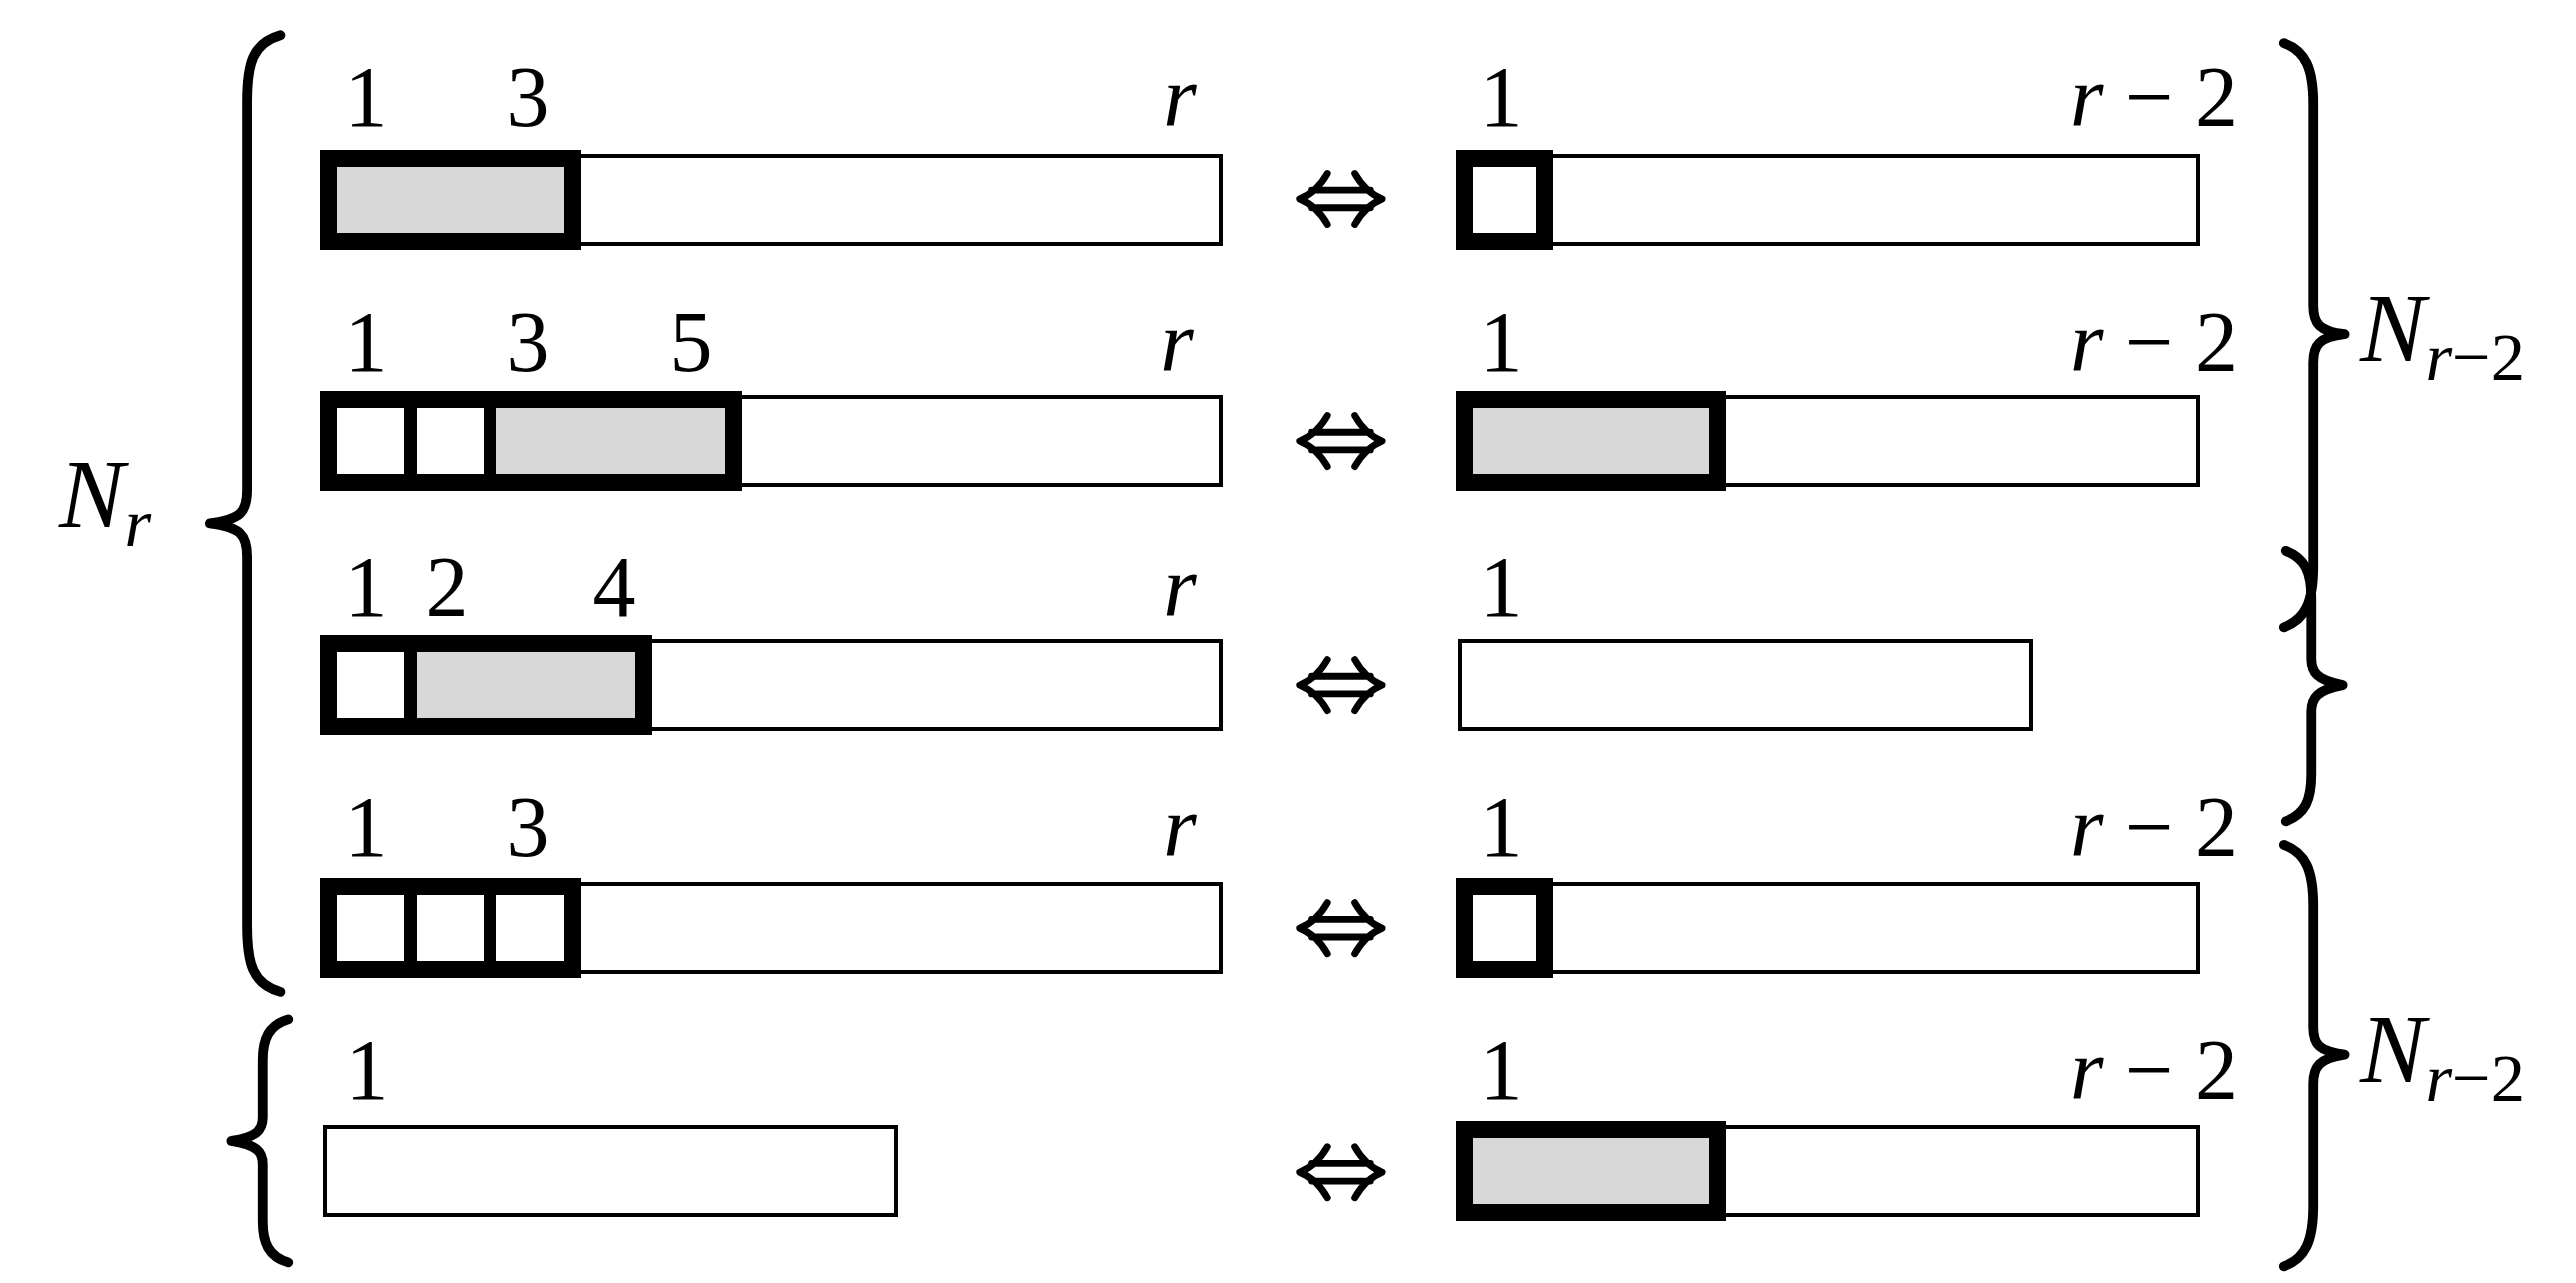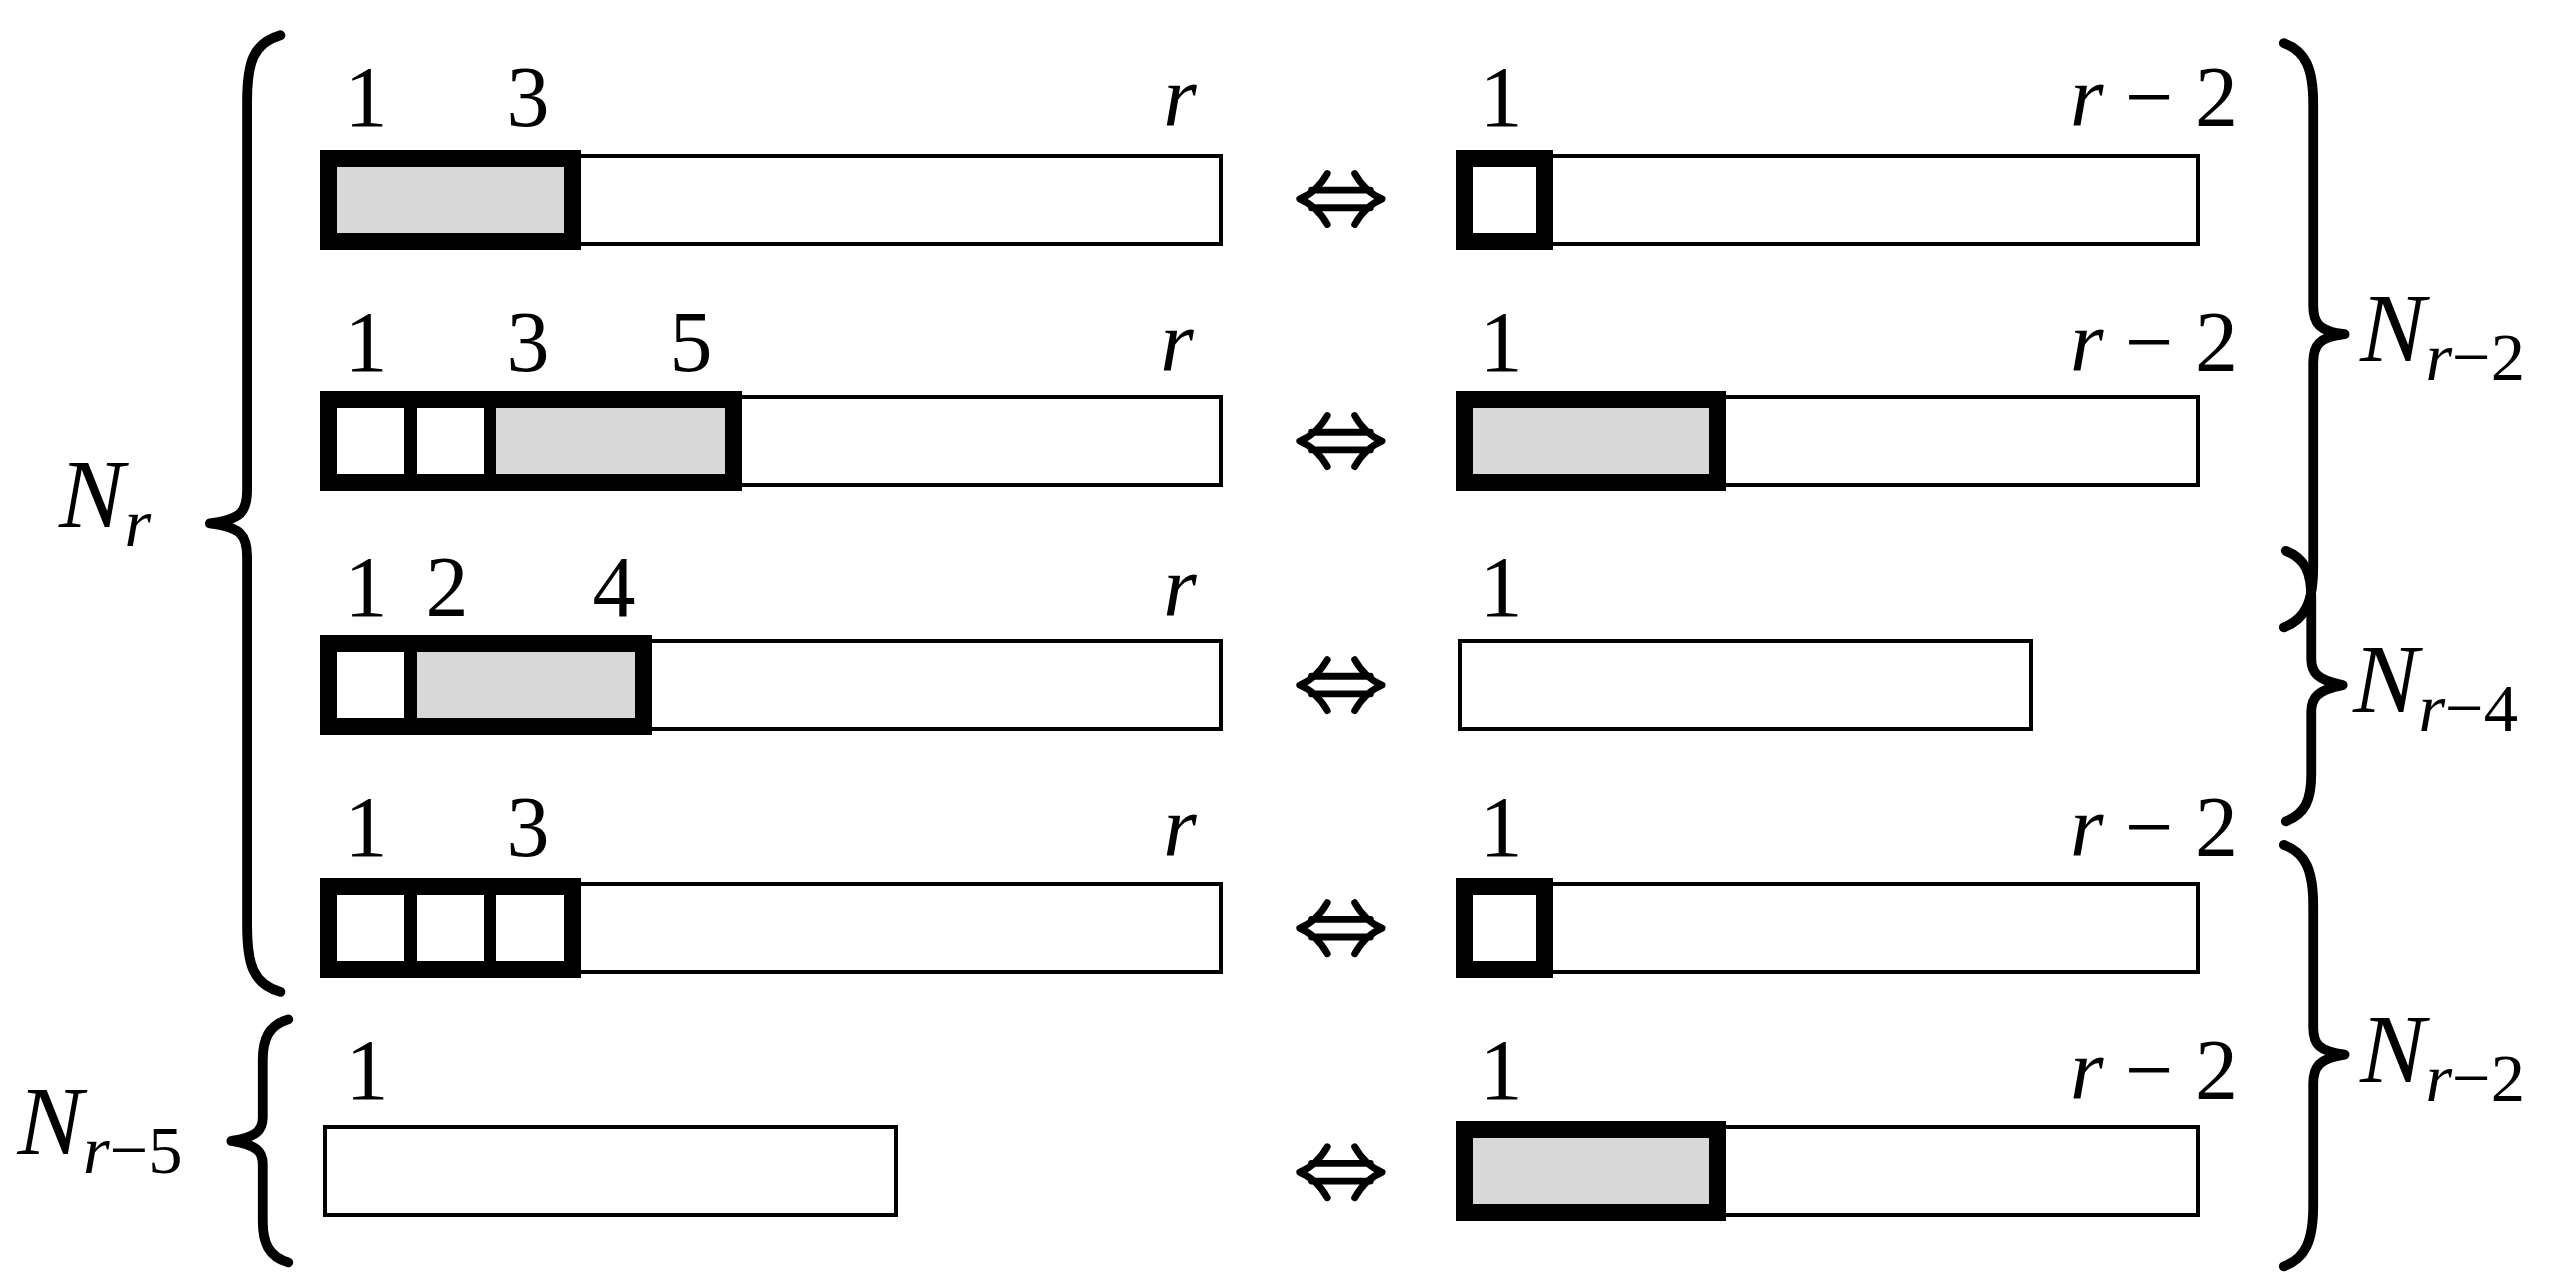--- a/index.html
+++ b/index.html
@@ -133,27 +133,21 @@
   <div class="lbl" style="left:1501px;top:784px"><i class="v"></i><span>1</span></div>
   <div class="lbl" style="left:2154px;top:784px"><i class="v">r</i><span> − 2</span></div>
 
   <div class="lbl" style="left:367px;top:1027px"><i class="v"></i><span>1</span></div>
   <div class="lbl" style="left:1501px;top:1027px"><i class="v"></i><span>1</span></div>
   <div class="lbl" style="left:2154px;top:1027px"><i class="v">r</i><span> − 2</span></div>
 
   <div class="nlbl" style="left:59px;top:445px">
     <span class="v">N</span><sub><span class="v">r</span><span></span></sub>
   </div>
-  <div class="nlbl" style="left:17.6px;top:1072px">
-    <span class="v">N</span><sub><span class="v">r</span><span>−5</span></sub>
-  </div>
   <div class="nlbl" style="left:2360px;top:279px">
     <span class="v">N</span><sub><span class="v">r</span><span>−2</span></sub>
-  </div>
-  <div class="nlbl" style="left:2353px;top:630px">
-    <span class="v">N</span><sub><span class="v">r</span><span>−4</span></sub>
   </div>
   <div class="nlbl" style="left:2360px;top:1000px">
     <span class="v">N</span><sub><span class="v">r</span><span>−2</span></sub>
   </div>
 
 </div>
 
 
 </body></html>

